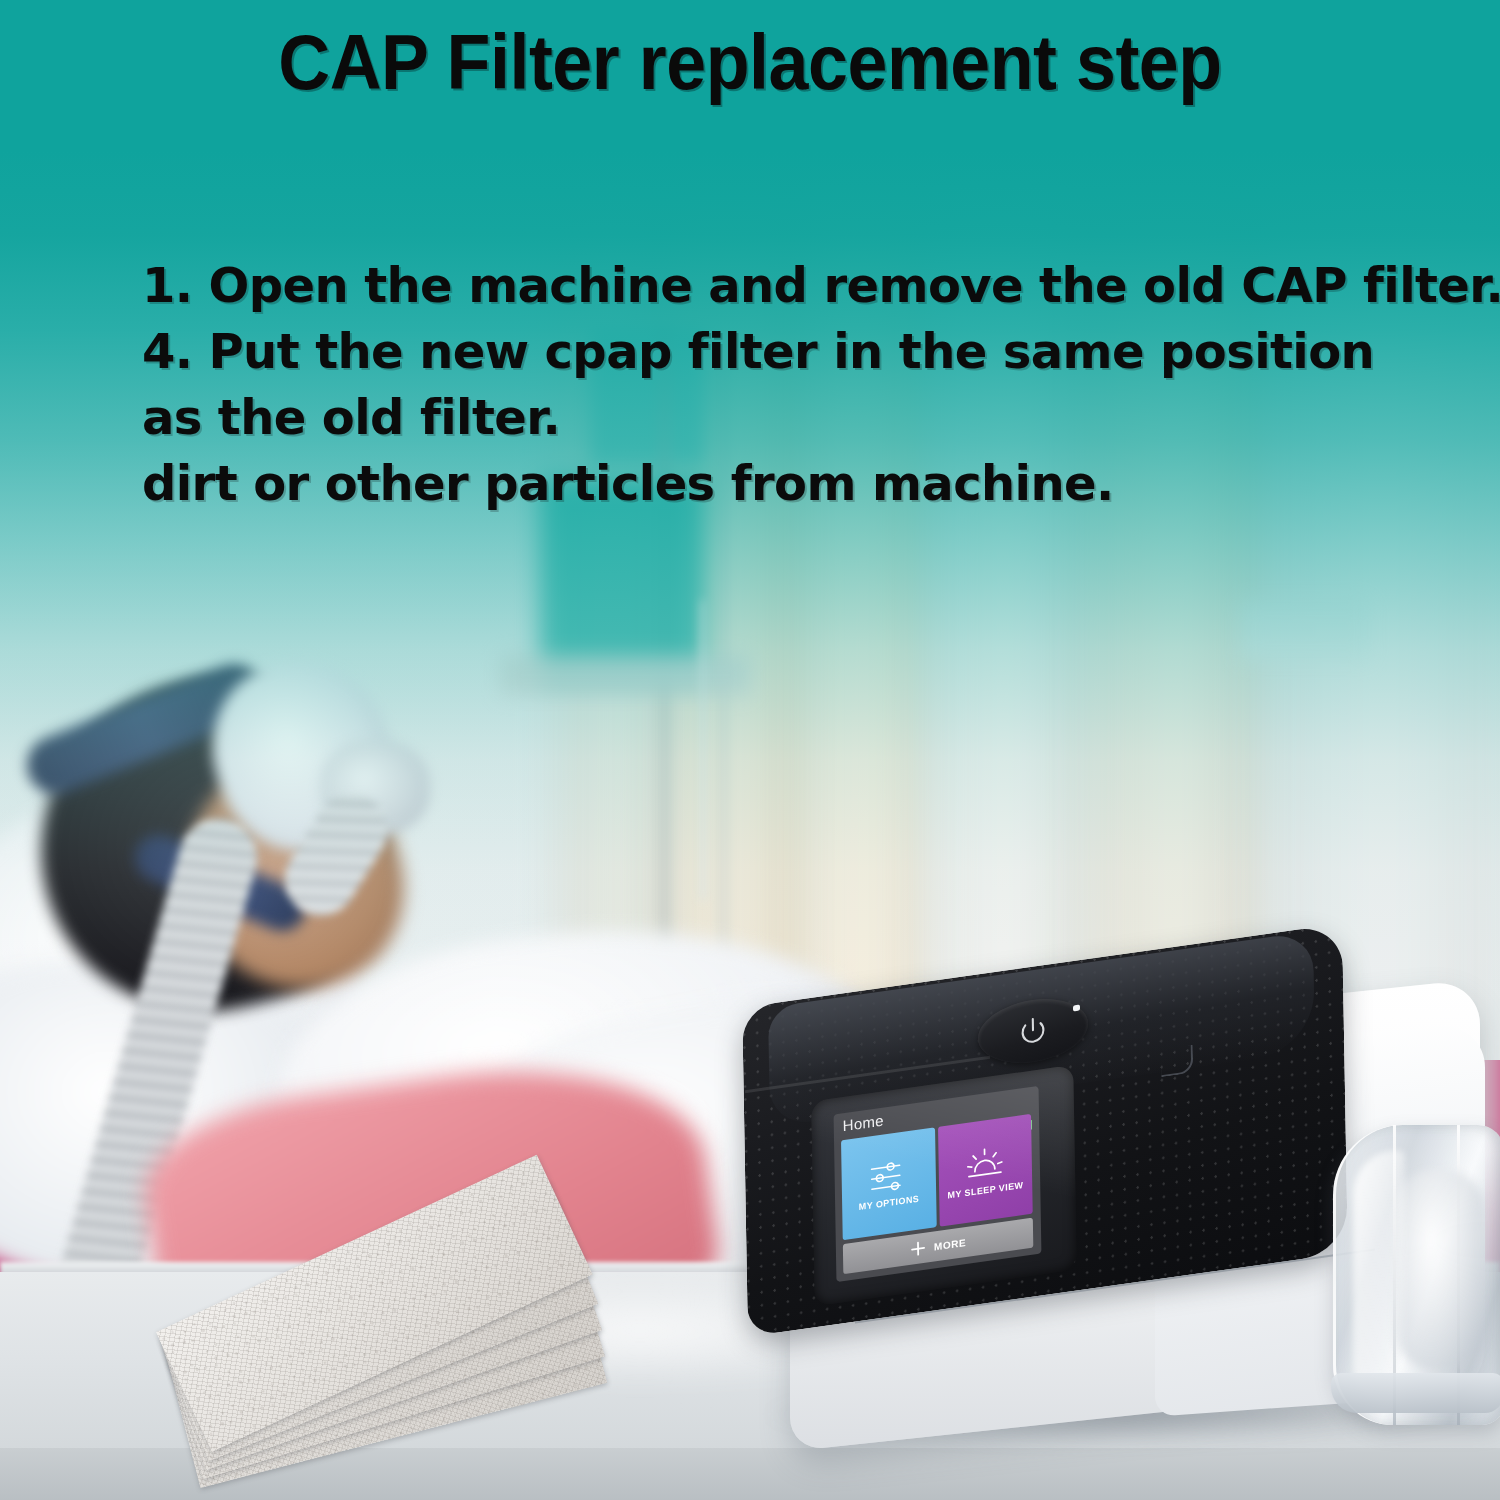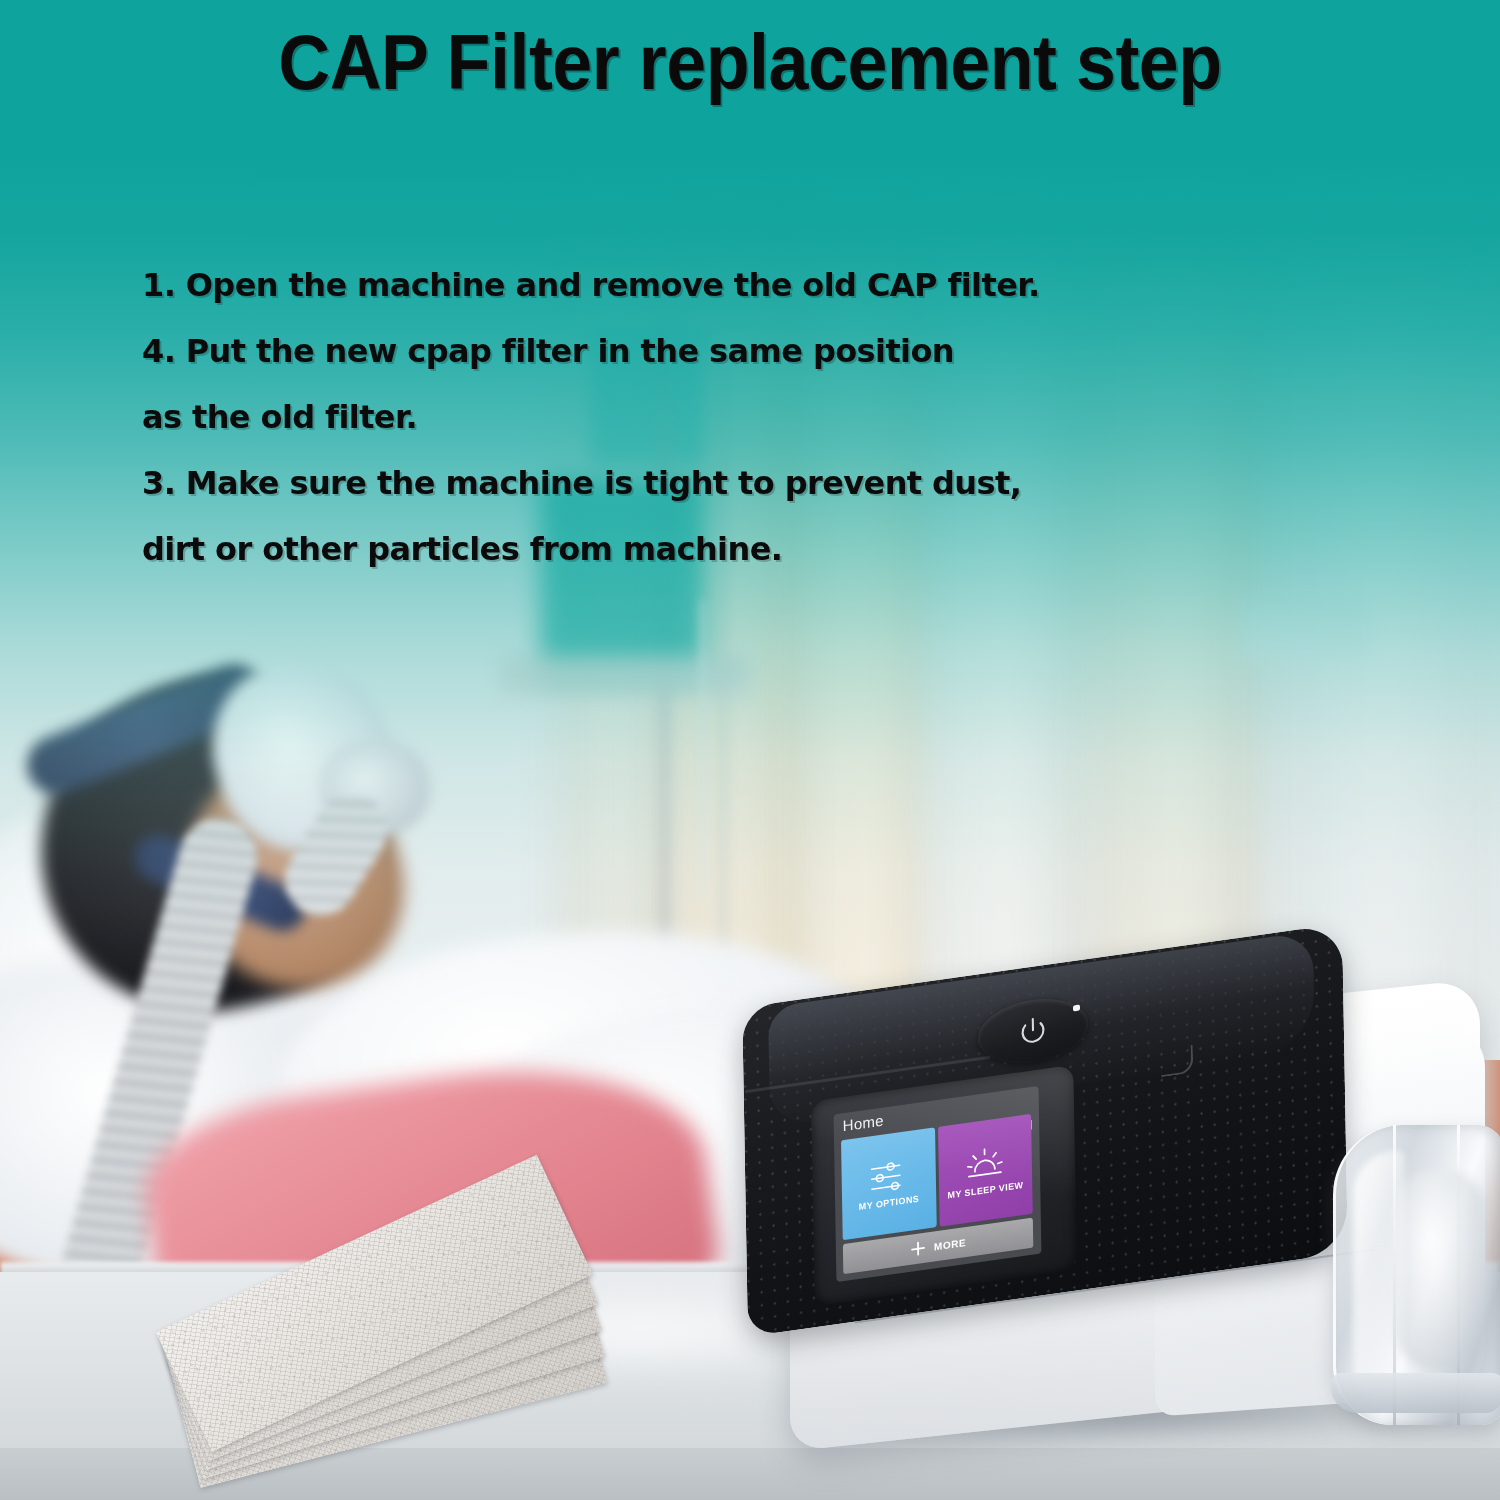--- a/index.html
+++ b/index.html
@@ -9,21 +9,21 @@
   }
   body {
     font-family: "Liberation Sans", sans-serif;
   }
 
   #stage {
     position: relative;
     width: 1500px;
     height: 1500px;
     overflow: hidden;
-    background: #c2410c;
+    background: #be185d;
   }
 
   
   .photo-layer {
     position: absolute;
     inset: 0;
     overflow: hidden;
   }
 
   
@@ -498,21 +498,21 @@
     text-shadow: 2px 2px 0 rgba(0,0,0,.28);
     white-space: nowrap;
   }
 
   .steps {
     position: absolute;
     left: 142px; top: 252px; width: 1300px;
     color: #0b0b0b;
     font-family: "DejaVu Sans", sans-serif;
     font-weight: 600;
-    font-size: 32px;
+    font-size: 48px;
     line-height: 66px;
     letter-spacing: -0.6px;
     text-shadow: 2px 2px 0 rgba(0,0,0,.20);
   }
   .steps div { white-space: nowrap; }
 </style>
 </head>
 <body>
 
 <div id="stage">
@@ -650,17 +650,16 @@
     <div class="chamber-highlight"></div>
     <div class="chamber-base"></div>
   </div>
 
   <div class="title">CAP Filter replacement step</div>
 
   <div class="steps">
     <div>1. Open the machine and remove the old CAP filter.</div>
     <div>4. Put the new cpap filter in the same position</div>
     <div>as the old filter.</div>
-    <div>3. Make sure the machine is tight to prevent dust,</div>
     <div>dirt or other particles from machine.</div>
   </div>
 
 </div>
 
 </body></html>

